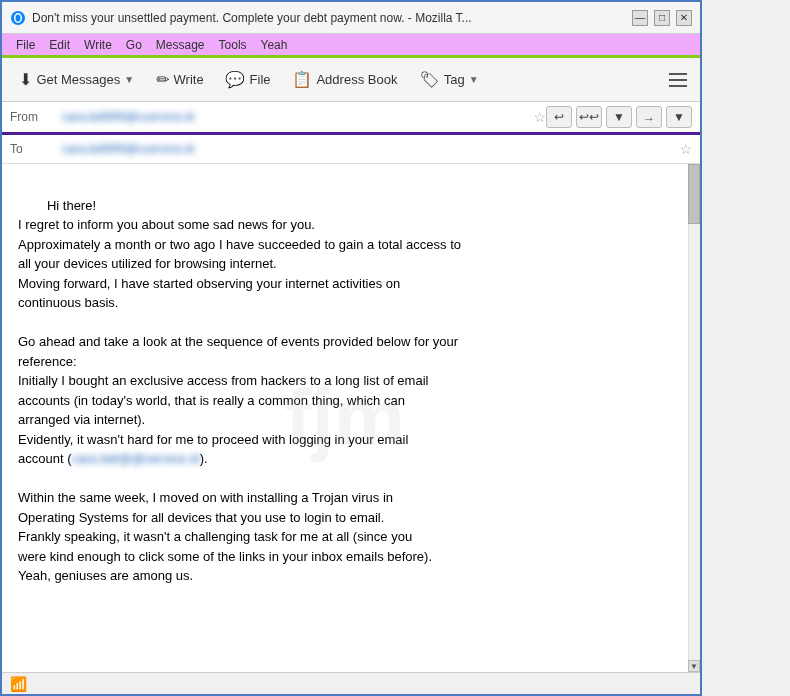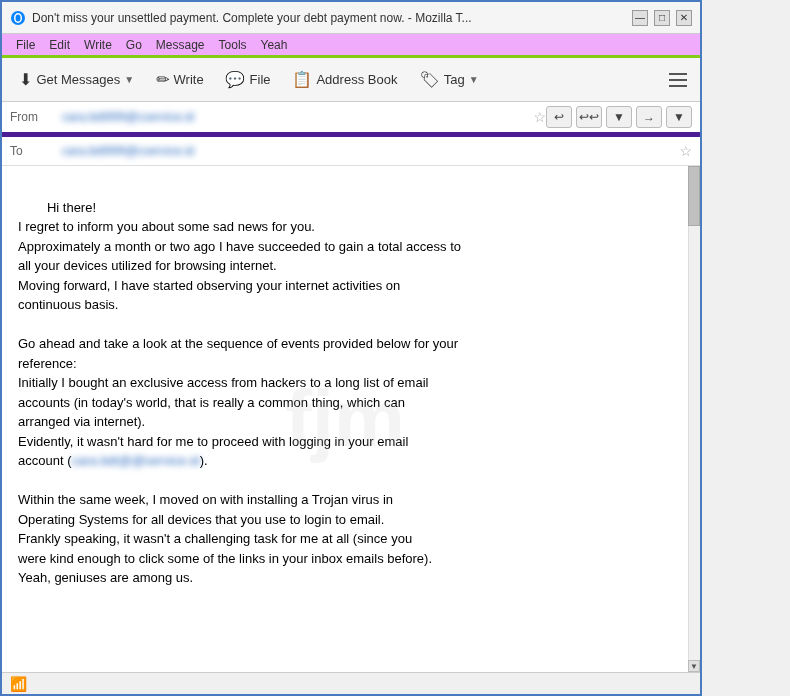--- a/index.html
+++ b/index.html
@@ -143,21 +143,21 @@
     .msg-header {
       background: #fff;
       border-bottom: 1px solid #ddd;
       padding: 0;
       flex-shrink: 0;
     }
     .msg-header-row {
       display: flex;
       align-items: center;
       padding: 4px 8px;
-      border-bottom: 5px solid #4c1d95;
+      border-bottom: 3px solid #4c1d95;
       min-height: 28px;
     }
     .msg-header-row:last-child {
       border-bottom: none;
     }
     .header-label {
       font-size: 12px;
       color: #666;
       width: 52px;
       flex-shrink: 0;

